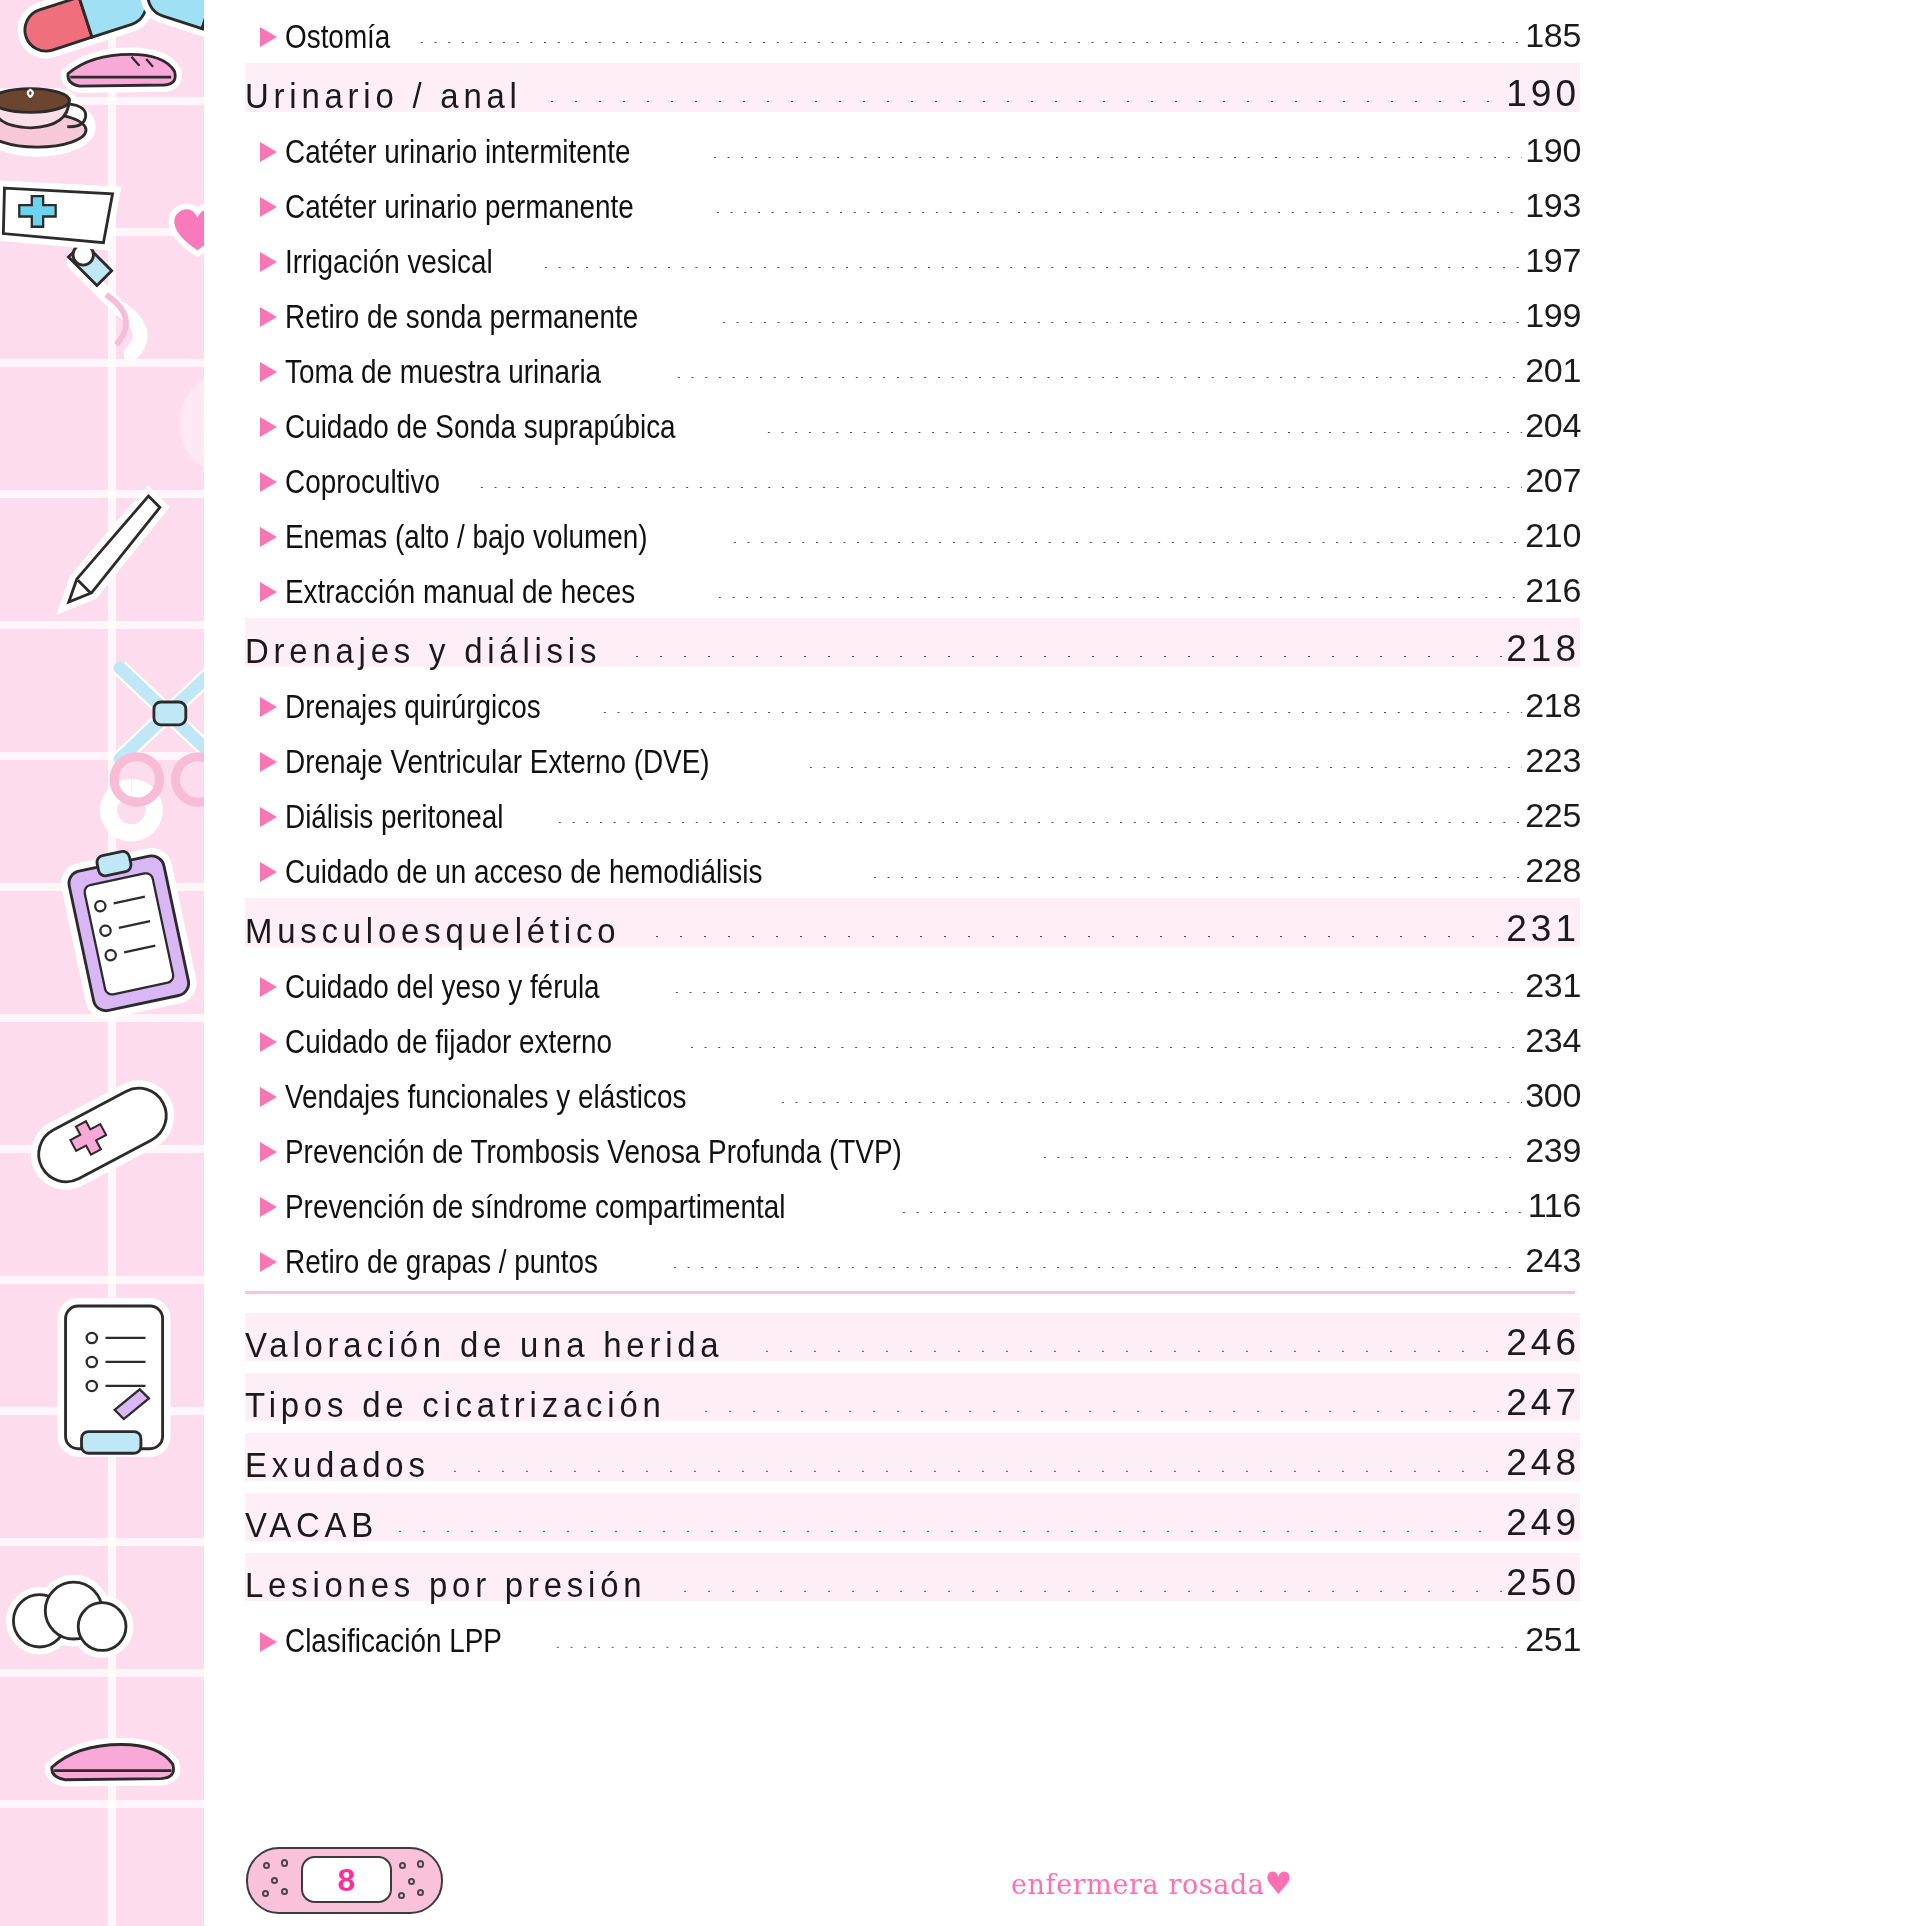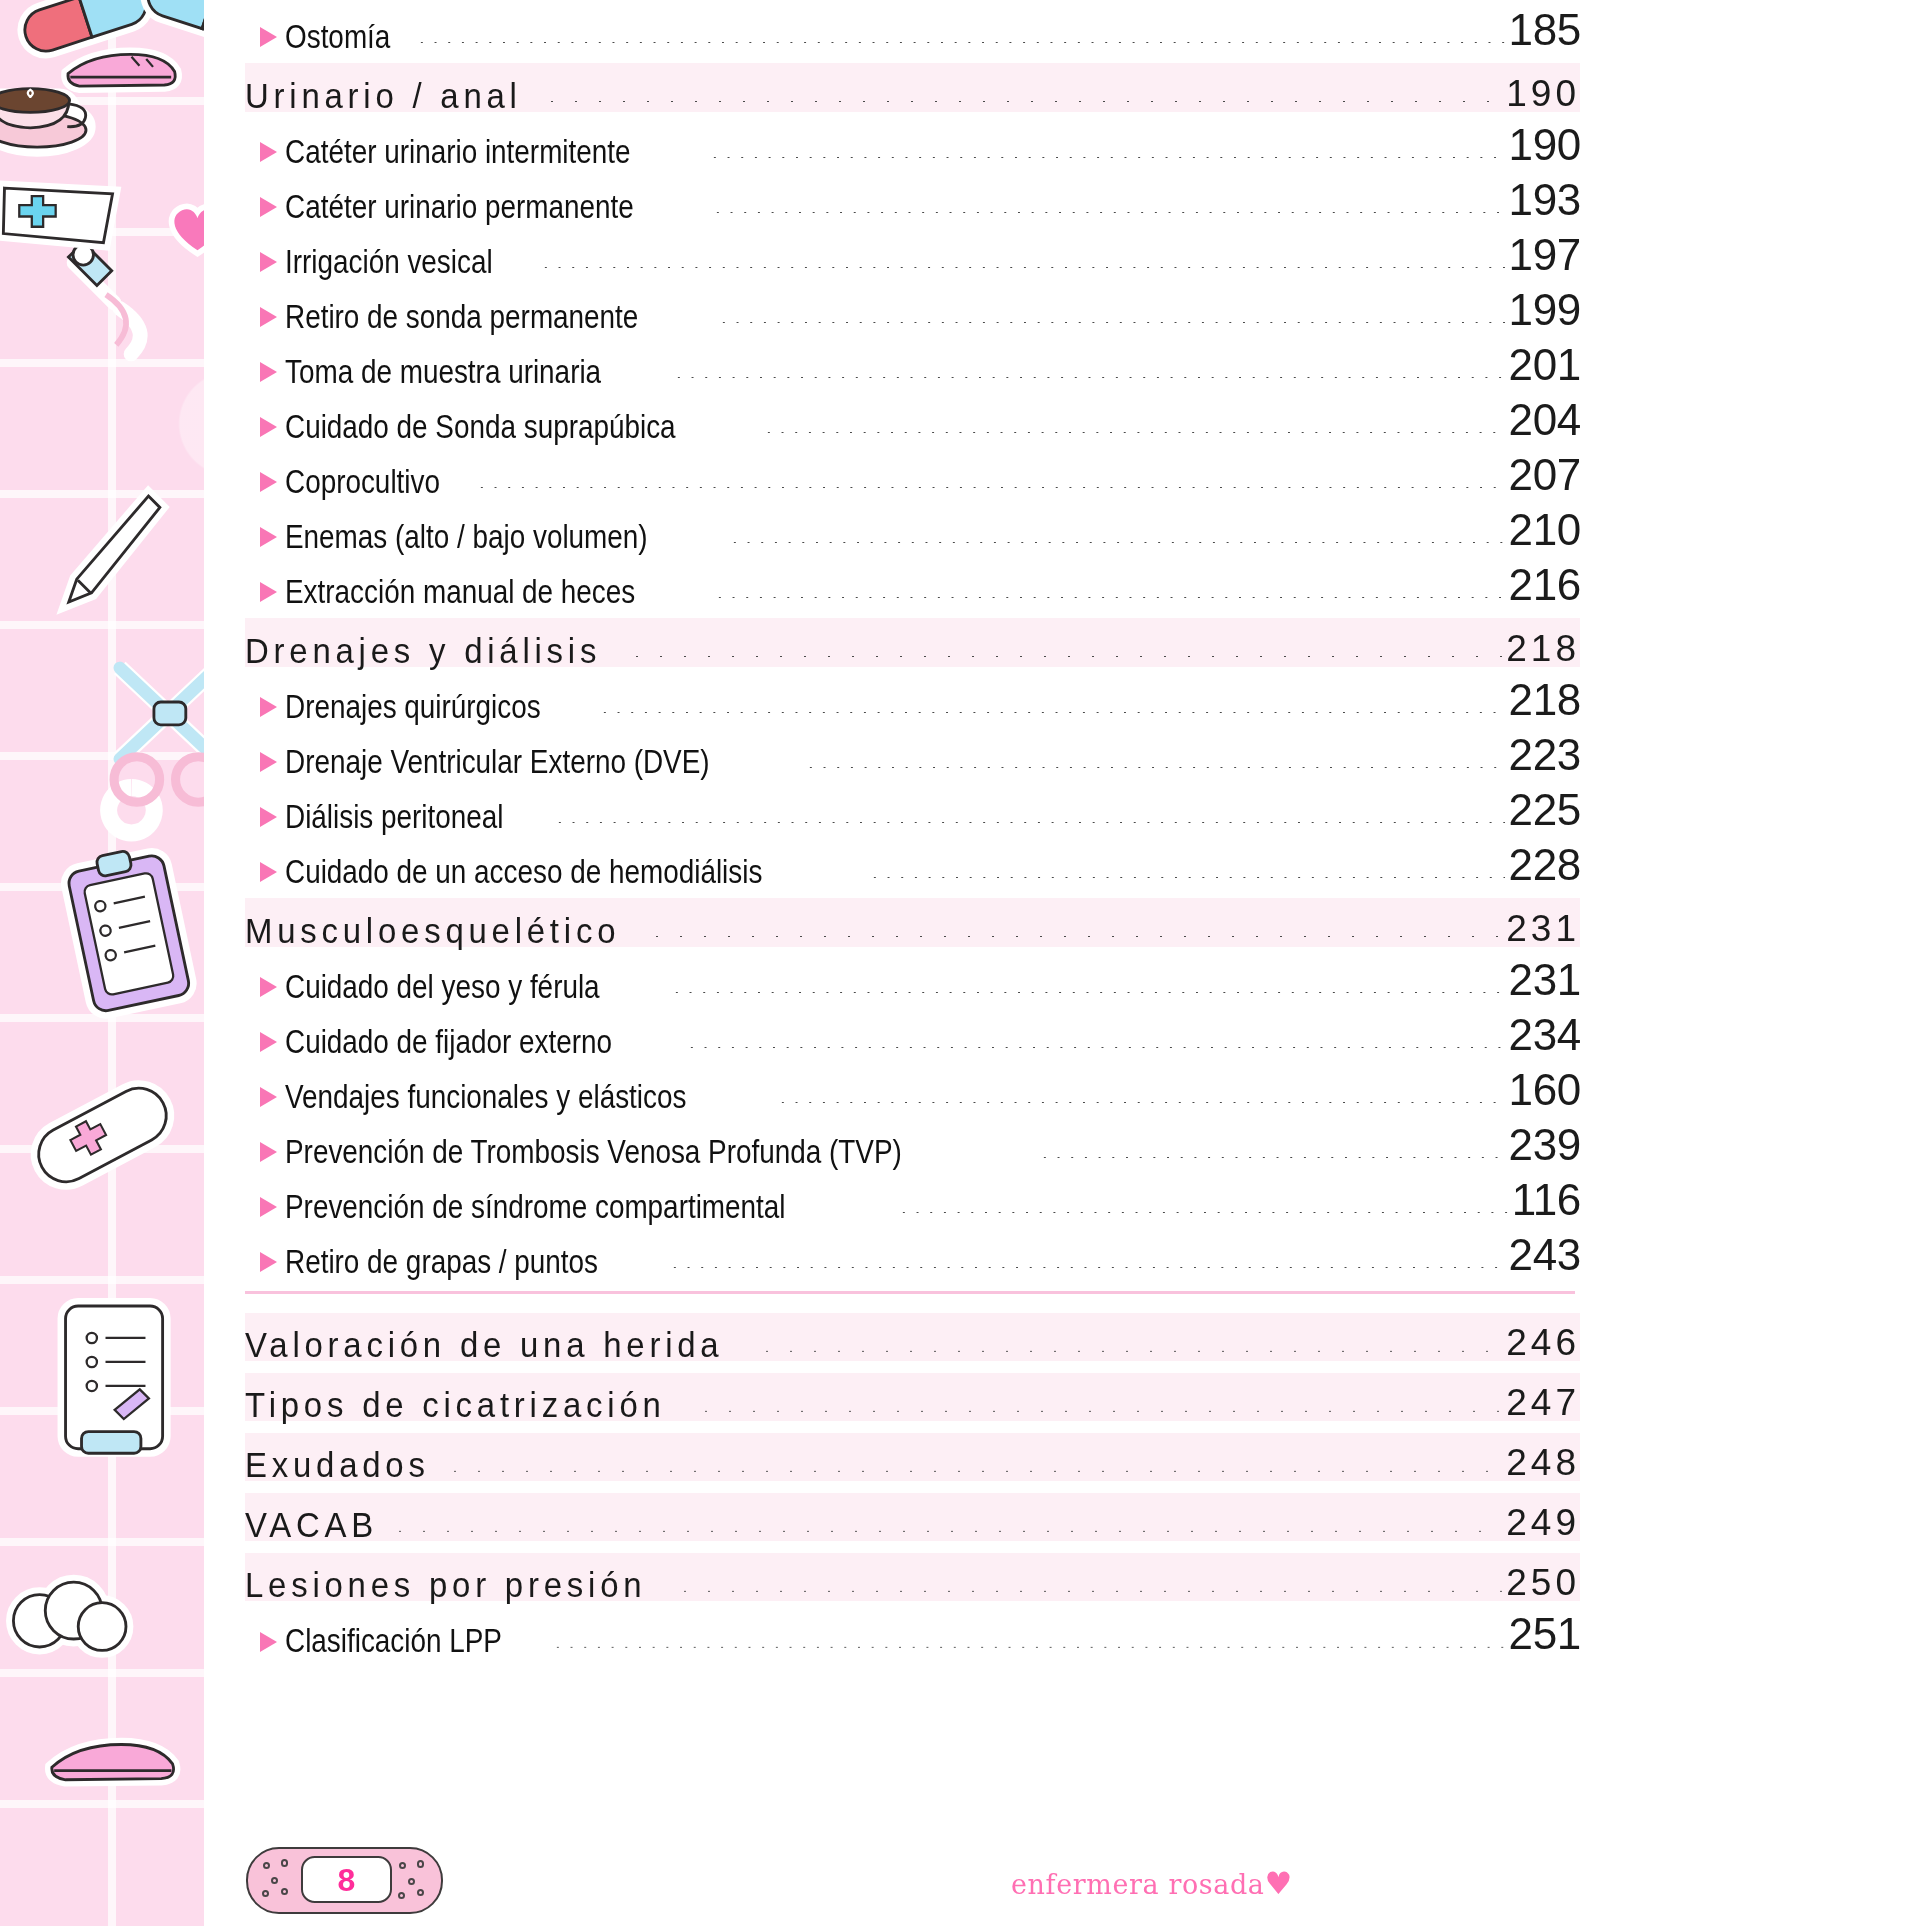--- a/index.html
+++ b/index.html
@@ -86,21 +86,21 @@
     height: 4.6px;
     min-width: 23px;
     background-image: radial-gradient(circle, #4a4a4a 0.9px, transparent 1px);
     background-size: 13.7px 4.6px;
     background-repeat: repeat-x;
     background-position: left bottom;
   }
 
   .pnum{
     font-family: "Liberation Sans", sans-serif;
-    font-size: 44px;
+    font-size: 34px;
     line-height: 1;
     color: #1b1b1b;
     margin-bottom: 3.4px;
     text-align: right;
     flex: 0 0 auto;
     letter-spacing: -0.3px;
   }
 
   
   .row.section{ height: 60px; justify-content: flex-end; }
@@ -605,21 +605,21 @@
         <div class="row sub">
           <span class="bullet"></span>
           <span class="label">Cuidado de fijador externo</span>
           <span class="leader"></span>
           <span class="pnum">234</span>
         </div>
         <div class="row sub">
           <span class="bullet"></span>
           <span class="label">Vendajes funcionales y elásticos</span>
           <span class="leader"></span>
-          <span class="pnum">160</span>
+          <span class="pnum">300</span>
         </div>
         <div class="row sub">
           <span class="bullet"></span>
           <span class="label">Prevención de Trombosis Venosa Profunda (TVP)</span>
           <span class="leader"></span>
           <span class="pnum">239</span>
         </div>
         <div class="row sub">
           <span class="bullet"></span>
           <span class="label">Prevención de síndrome compartimental</span>

